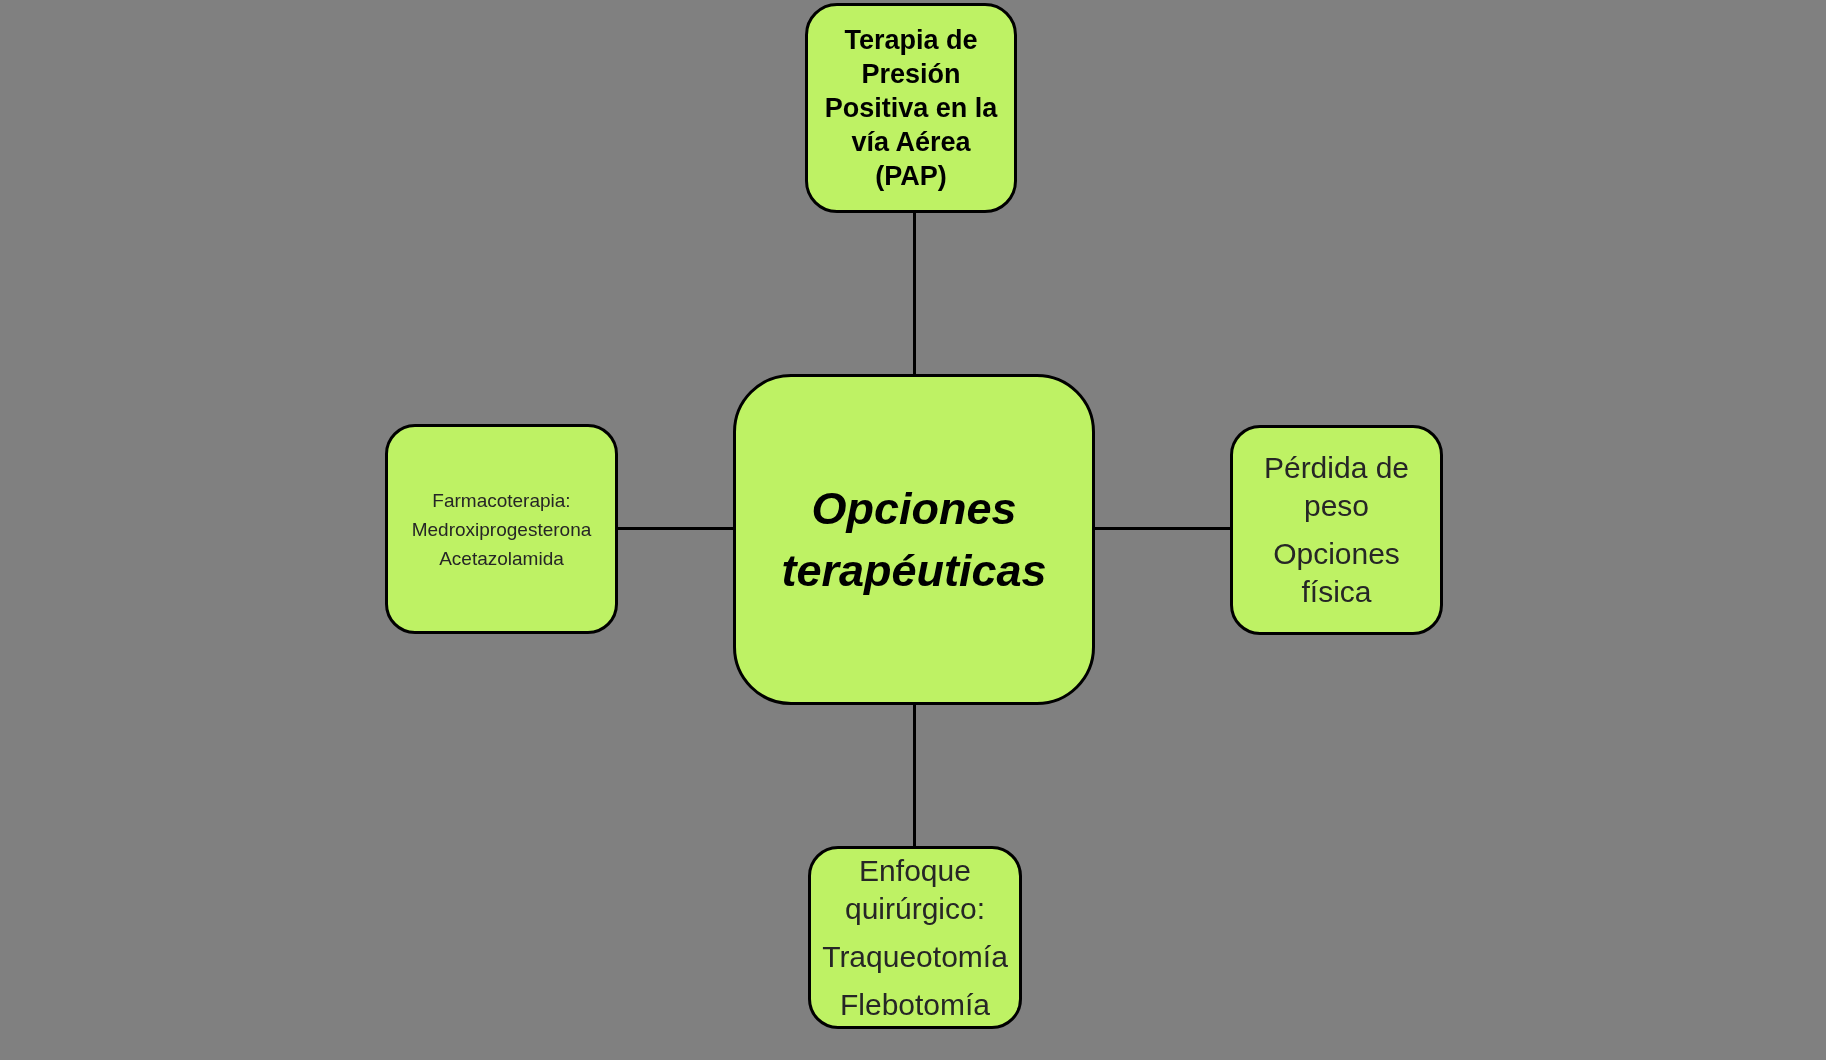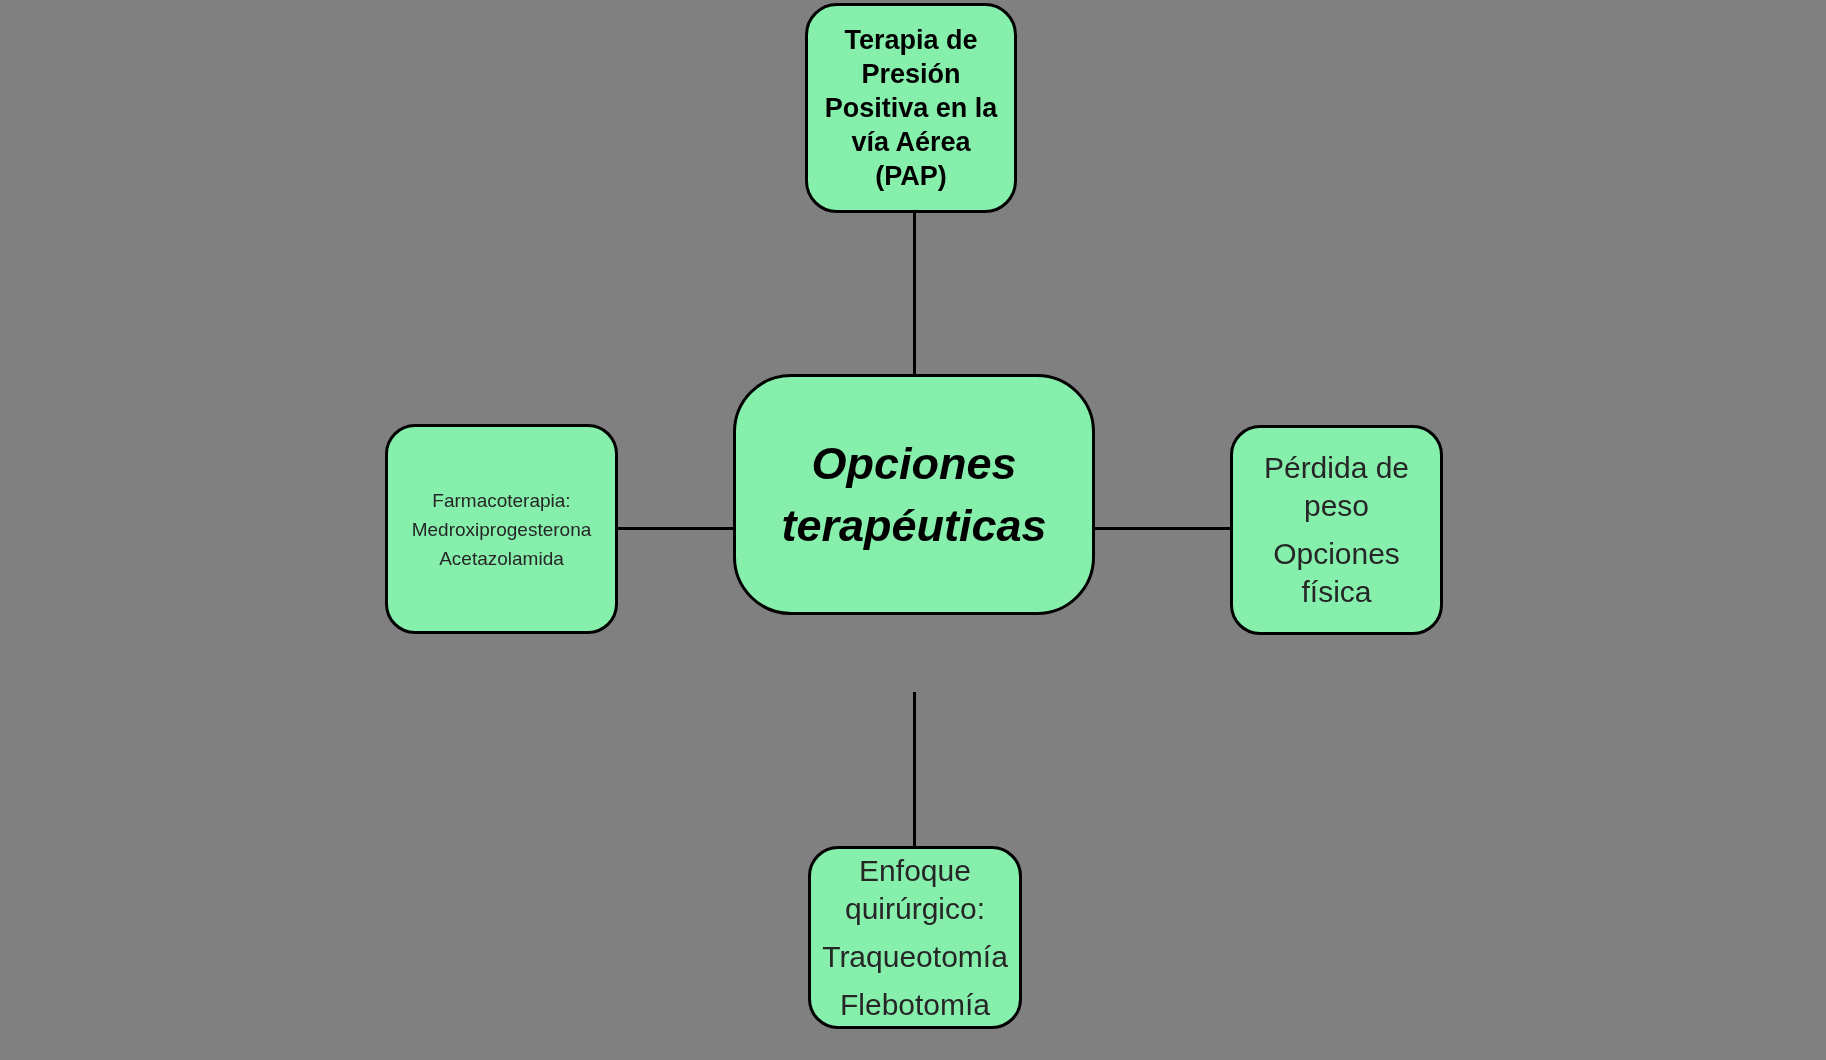--- a/index.html
+++ b/index.html
@@ -22,35 +22,35 @@
   .connector.v { width: 3px; }
   .connector.h { height: 3px; }
   #conn-top    { left: 913px; top: 211px; height: 164px; }
   #conn-bottom { left: 913px; top: 692px; height: 155px; }
   #conn-left   { left: 597px; top: 527px; width: 137px; }
   #conn-right  { left: 1094px; top: 527px; width: 138px; }
 
   .node {
     position: absolute;
     box-sizing: border-box;
-    background: #86efac;
+    background: #bef264;
     border: 3px solid #000000;
     display: flex;
     flex-direction: column;
     align-items: center;
     justify-content: center;
     text-align: center;
     color: #262626;
   }
   .node .txt { white-space: pre-line; }
   .node p { margin: 5px 4px; }
 
   #node-center {
     left: 733px; top: 374px;
-    width: 362px; height: 241px;
+    width: 362px; height: 331px;
     border-radius: 58px;
     font-size: 45px;
     line-height: 62px;
     font-weight: bold;
     font-style: italic;
     color: #000000;
   }
   #node-top {
     left: 805px; top: 3px;
     width: 212px; height: 210px;

